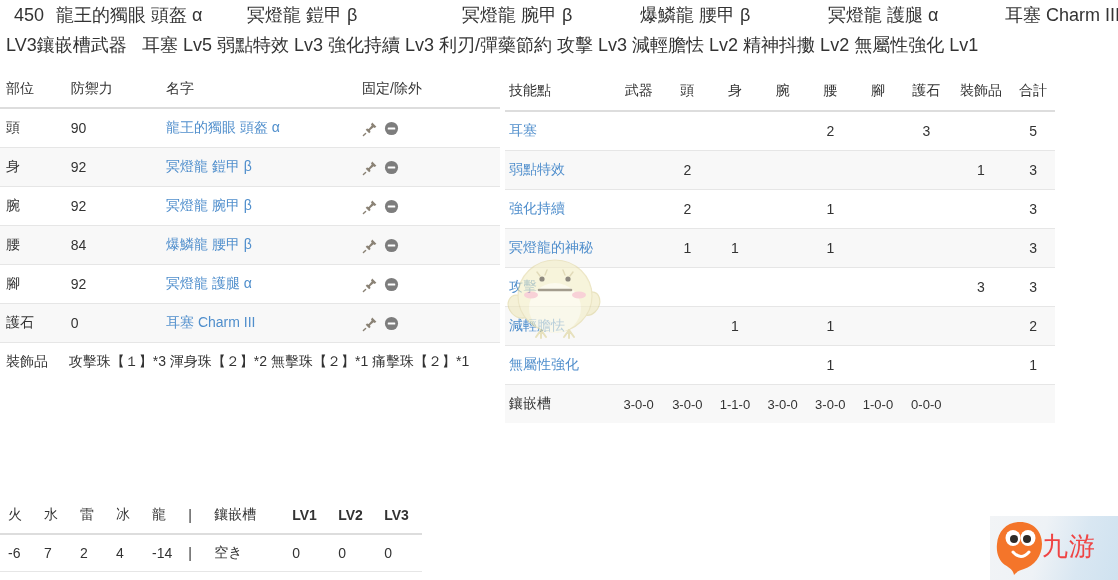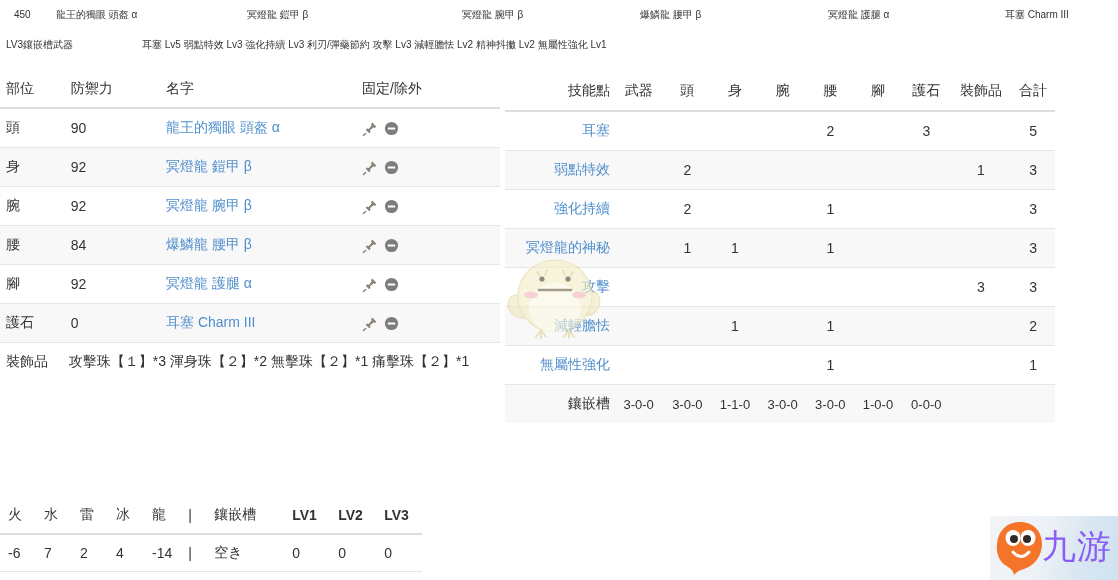--- a/index.html
+++ b/index.html
@@ -8,21 +8,21 @@
     background:#ffffff;
     font-family:"Liberation Sans","DejaVu Sans",sans-serif;
     font-size:14px;color:#333;
     overflow:hidden;position:relative;
   }
   .page{position:relative;width:1118px;height:580px;}
 
   
   .summary{position:absolute;left:0;top:0;width:1118px;}
   .sum-row{position:relative;height:30px;white-space:nowrap;}
-  .sum-cell{position:absolute;top:5px;font-size:10px;color:#333;line-height:20px;}
+  .sum-cell{position:absolute;top:5px;font-size:18px;color:#333;line-height:20px;}
 
   
   .tbl{border-collapse:collapse;font-size:14px;}
   .tbl th,.tbl td{
     border:none;border-bottom:1px solid #e6e6e6;
     padding:10px 6px;text-align:left;font-weight:normal;
     white-space:nowrap;
   }
   .tbl thead th{
     border-bottom:2px solid #dddddd;color:#333;
@@ -45,21 +45,21 @@
 
   
   .ico{display:inline-block;vertical-align:middle;}
   .pin-ico{width:16px;height:16px;margin-right:6px;}
   .minus-ico{width:15px;height:15px;}
 
   
   .right-wrap{position:absolute;left:505px;top:72px;width:550px;}
   #right-table{width:550px;}
   #right-table th,#right-table td{padding:10px 4px;}
-  #right-table .c-skill{width:110px;text-align:right;}
+  #right-table .c-skill{width:110px;text-align:left;}
   #right-table .num{text-align:center;width:49px;}
   #right-table .c-charm{width:48px;text-align:center;}
   #right-table .c-deco{width:58px;text-align:center;}
   #right-table .c-total{width:40px;text-align:center;}
   #right-table td.slots{font-size:13px;text-align:center;padding-left:0;padding-right:0;}
 
   
   .res-wrap{position:absolute;left:0;top:497px;}
   #res-table{border-collapse:collapse;font-size:14px;}
   #res-table th,#res-table td{
@@ -81,22 +81,22 @@
   }
   
   .logo{
     position:absolute;right:0;bottom:0;width:128px;height:64px;
     pointer-events:none;
   }
   .logo-bg{position:absolute;inset:0;
     background:linear-gradient(105deg,#f2f4f6 0%,#eef2f6 40%,#d9e7f2 70%,#cfe2f0 100%);}
   .logo-inner{position:absolute;inset:0;}
   .logo-text{
-    position:absolute;left:52px;top:8px;font-size:34px;line-height:44px;
-    color:#8b5cf6;font-family:"DejaVu Sans",sans-serif;letter-spacing:1px;
+    position:absolute;left:52px;top:8px;font-size:26px;line-height:44px;
+    color:#ef4444;font-family:"DejaVu Sans",sans-serif;letter-spacing:1px;
   }
 </style>
 </head>
 <body>
 
 <div class="page">
 
   <div class="summary">
     <div class="sum-row" id="sum-row-1">
         <span class="sum-cell" style="left: 14px;">450</span>

